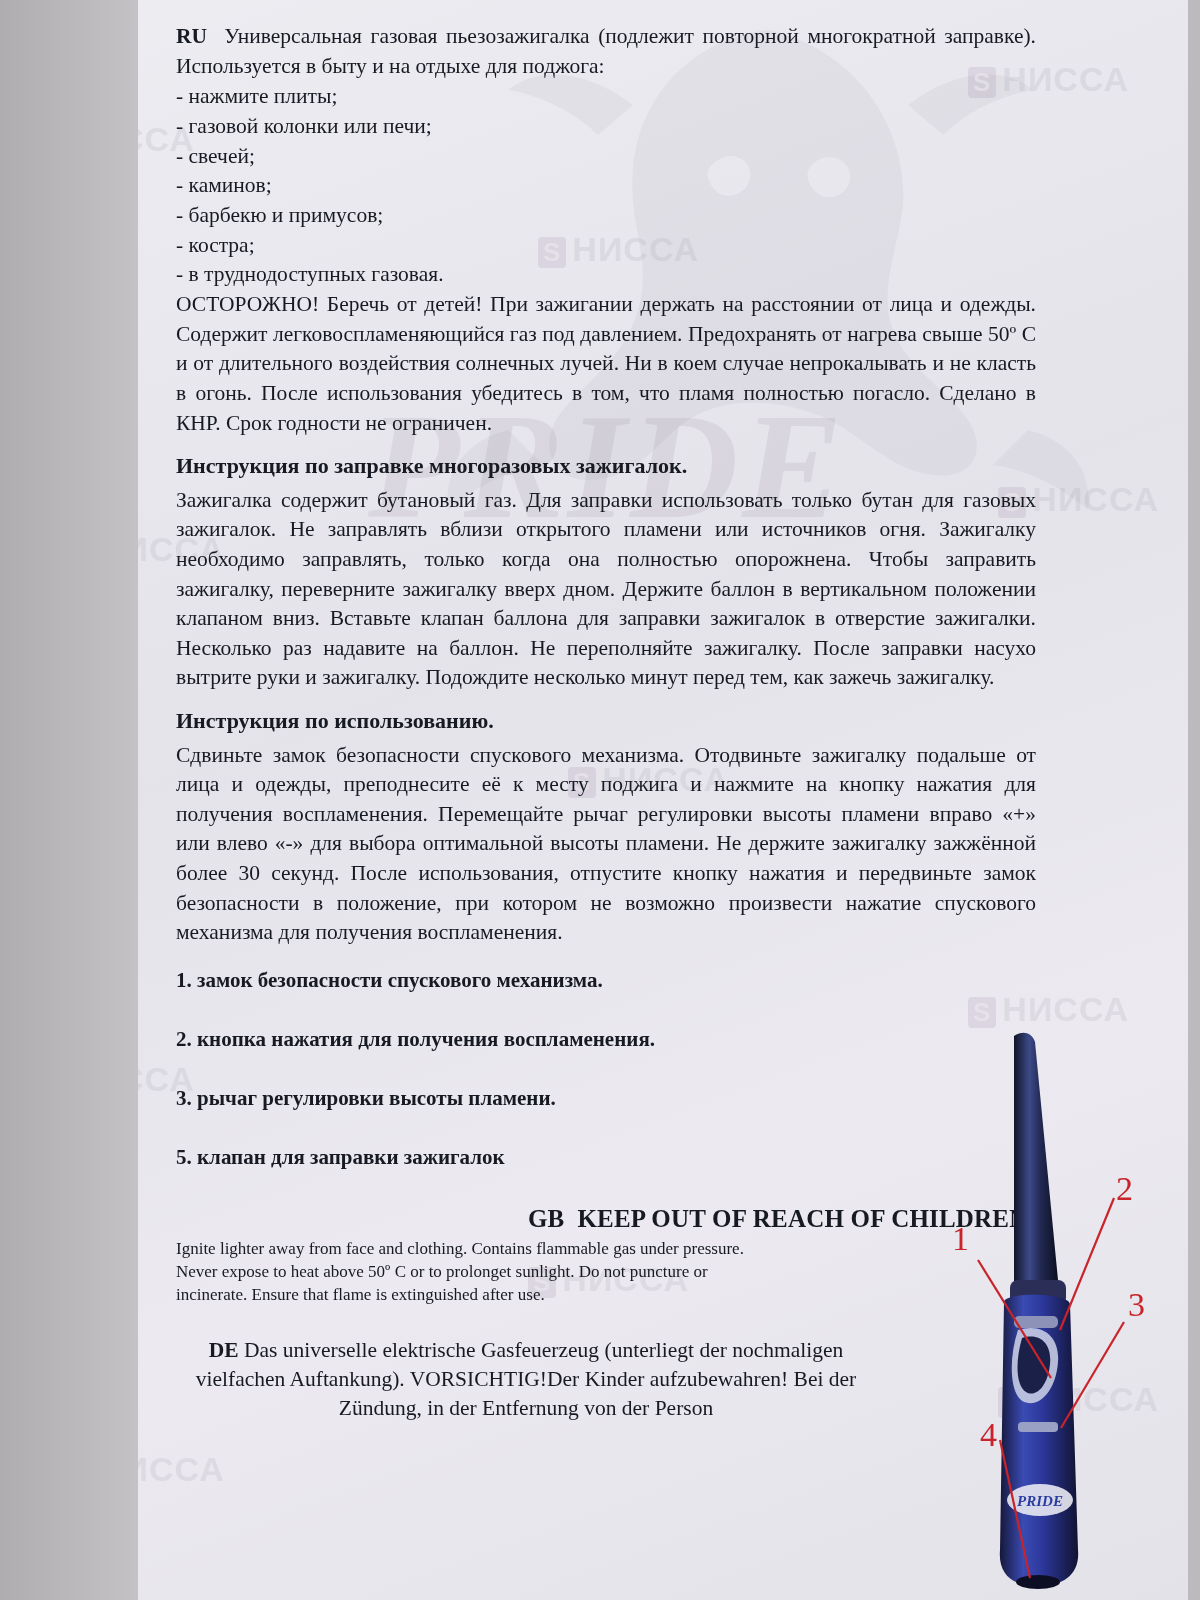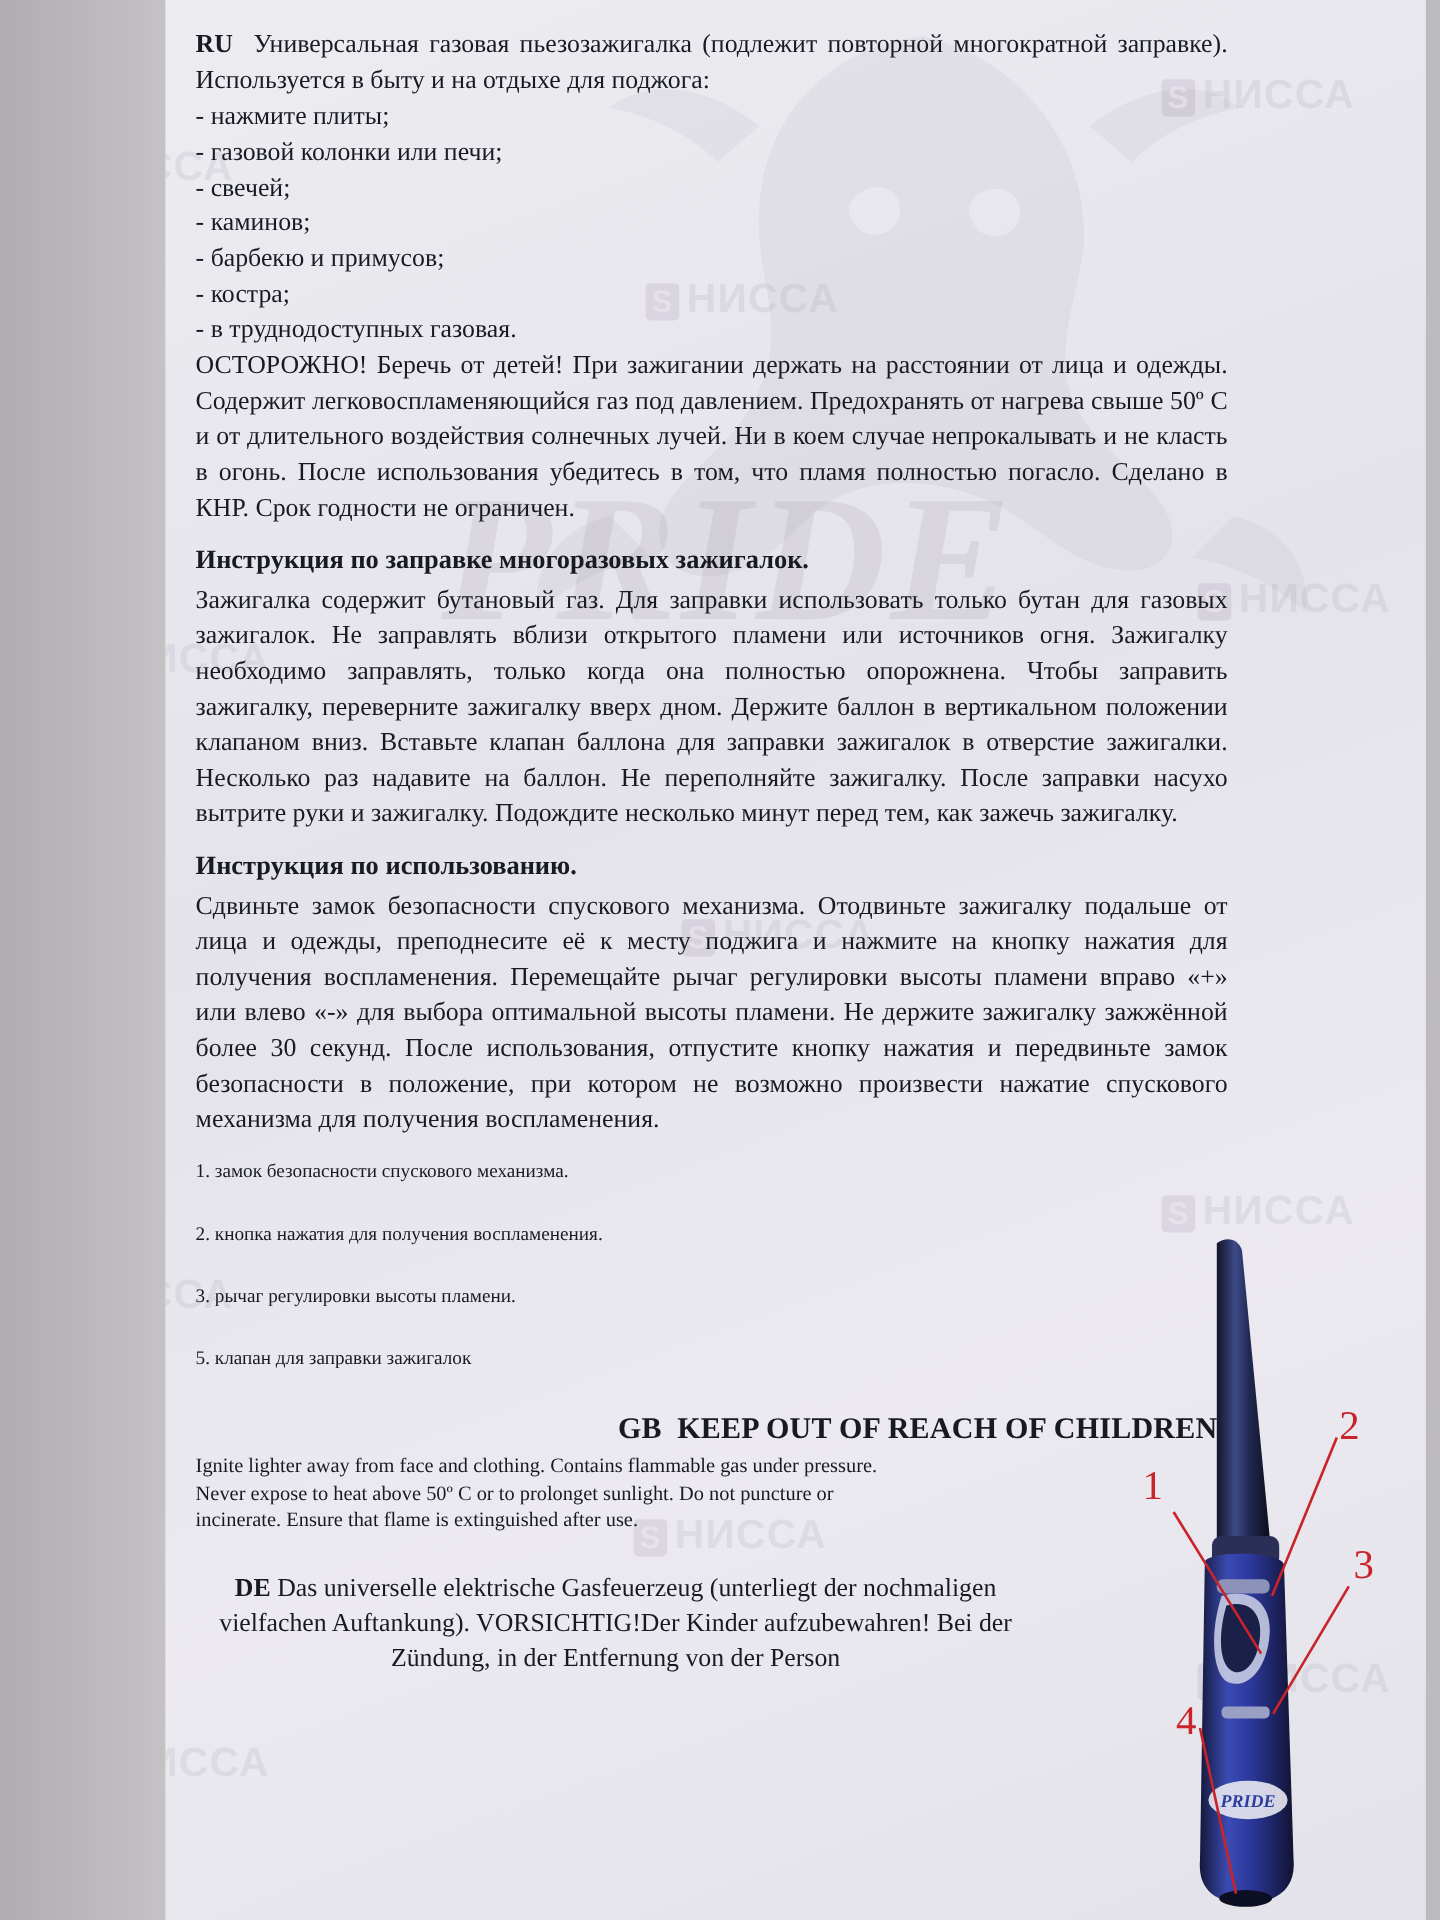--- a/index.html
+++ b/index.html
@@ -68,21 +68,21 @@
     font-family: "Liberation Serif", serif;
     font-style: italic;
     font-weight: bold;
     font-size: 150px;
     color: rgba(120,110,130,0.12);
     letter-spacing: 4px;
     pointer-events: none;
   }
   .content {
     position: absolute;
-    left: 25px; top: 22px;
+    left: 38px; top: 22px;
     width: 860px;
     color: #171a22;
     font-size: 21.5px;
     line-height: 1.38;
   }
   p {
     margin: 0 0 1px 0;
   }
   .just {
     text-align: justify;
@@ -96,22 +96,22 @@
   }
   h2.section {
     font-size: 22px;
     font-weight: bold;
     margin: 13px 0 4px 0;
   }
   .numlist {
     margin-top: 18px;
   }
   .numlist .item {
-    font-weight: normal;
-    font-size: 16px;
+    font-weight: bold;
+    font-size: 21px;
     margin-bottom: 30px;
   }
   .gb-head {
     font-size: 25px;
     font-weight: bold;
     letter-spacing: 0.2px;
     margin-top: 26px;
     margin-bottom: 2px;
     text-align: right;
   }

